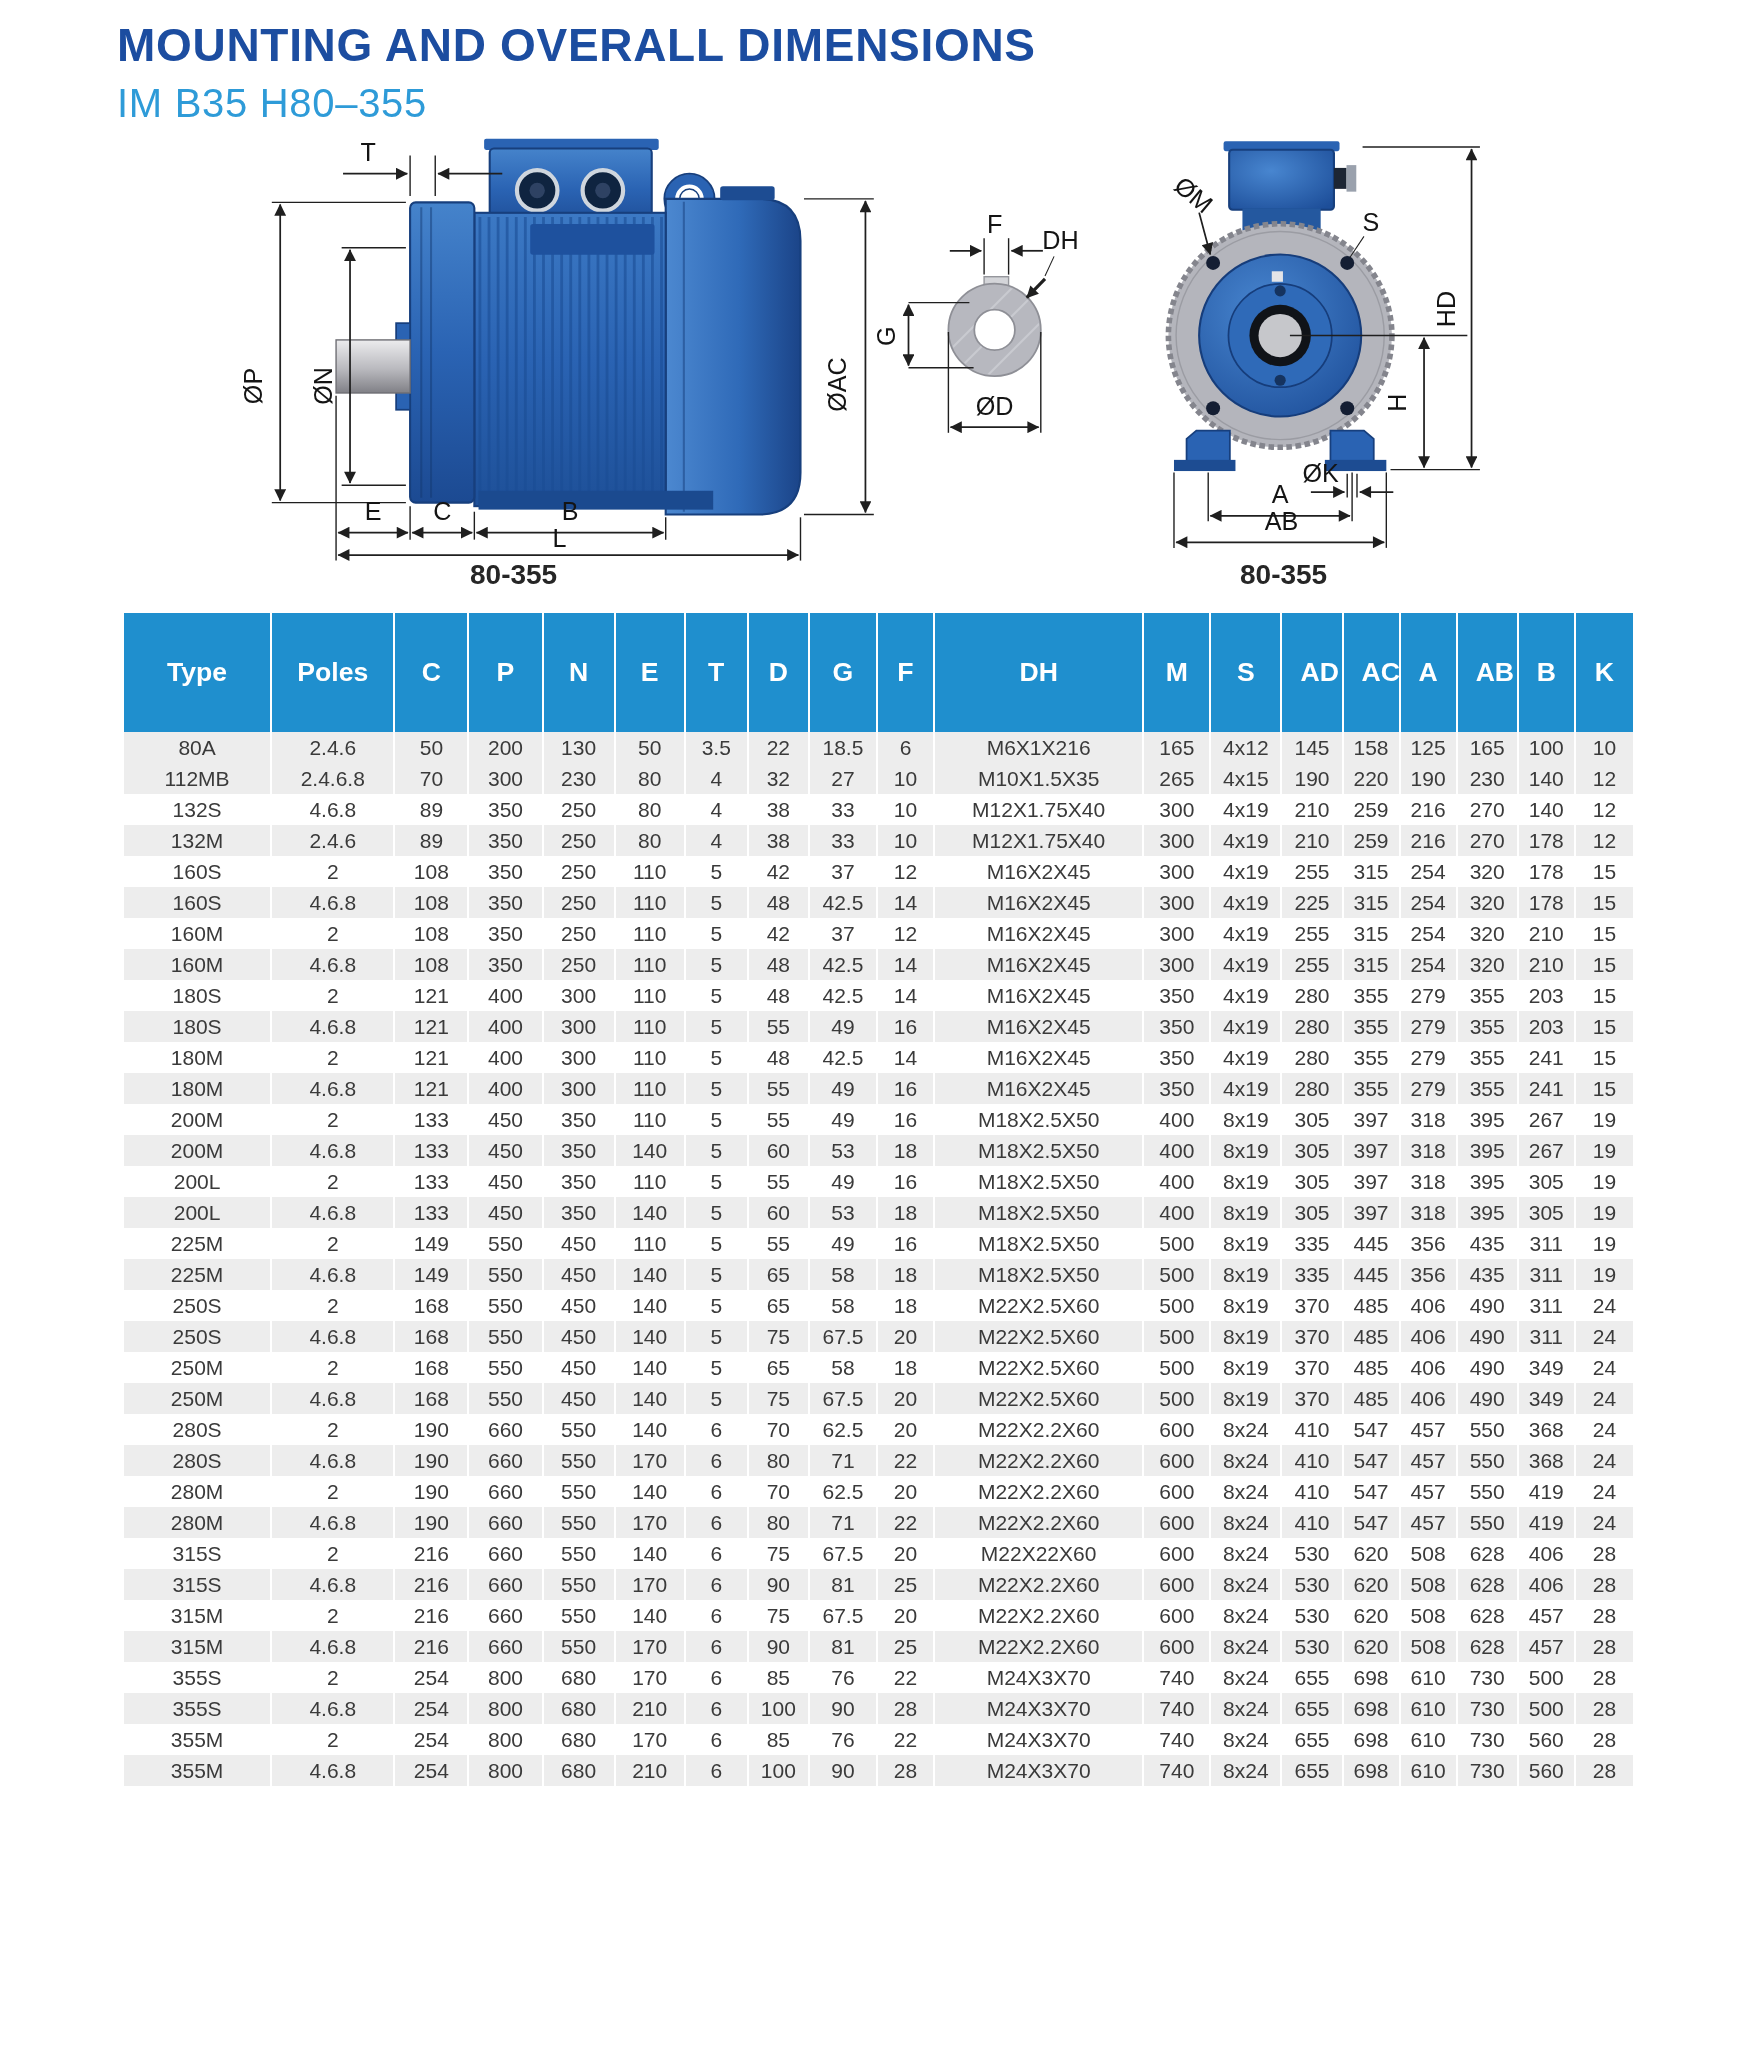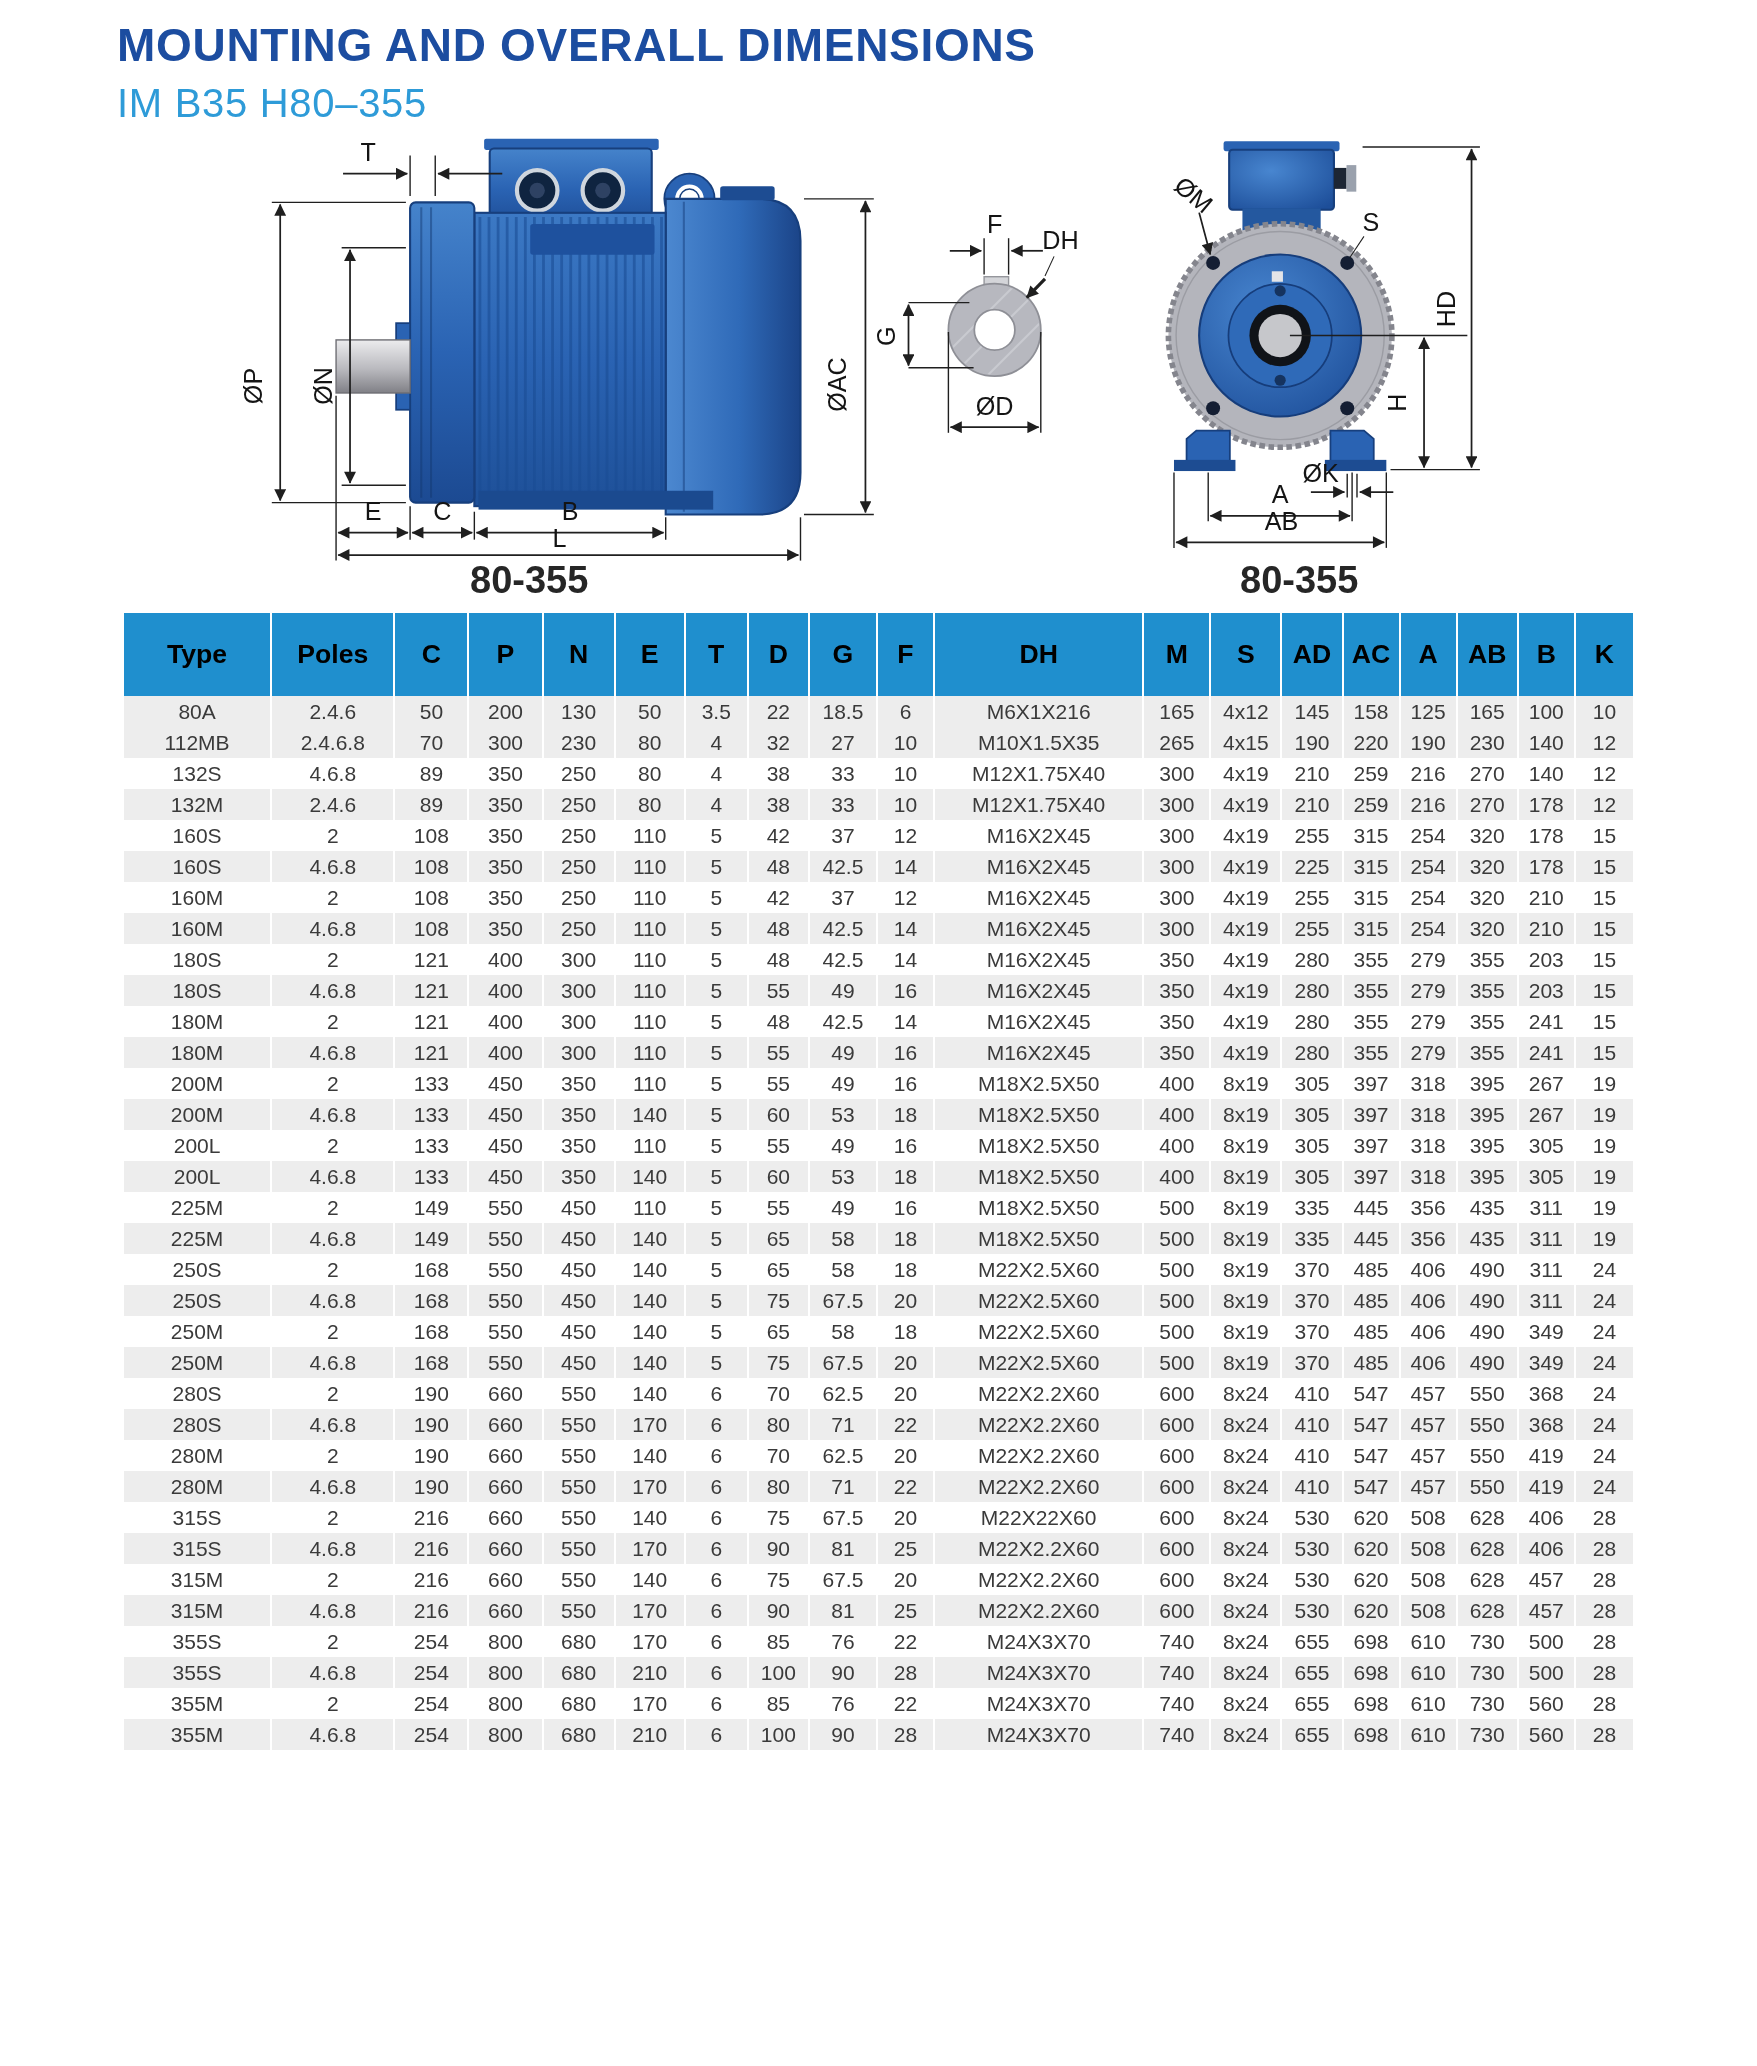--- a/index.html
+++ b/index.html
@@ -2,34 +2,34 @@
 <html style="font-size:11.2px"><head>
 <meta charset="utf-8">
 <style>
   html,body{margin:0;padding:0;background:#fff;}
   #page{position:relative;width:1757px;height:2066px;background:#ffffff;
         font-family:"Liberation Sans",sans-serif;overflow:hidden;}
   .title{position:absolute;left:117px;top:18px;margin:0;font-size:46px;font-weight:bold;
          color:#1c4da0;letter-spacing:0.7px;white-space:nowrap;text-align:center;}
   .subtitle{position:absolute;left:117px;top:81px;margin:0;font-size:40px;font-weight:normal;
          color:#2e9bd8;letter-spacing:0.7px;white-space:nowrap;}
-  .caption{position:absolute;font-size:38px;font-weight:bold;color:#262626;white-space:nowrap;}
+  .caption{position:absolute;font-size:28px;font-weight:bold;color:#262626;white-space:nowrap;}
   #cap-left{left:470px;top:559px;}
   #cap-right{left:1240px;top:559px;}
   svg.drawing{position:absolute;}
   #svg-side{left:231px;top:129px;}
   #svg-shaft{left:877px;top:199px;}
   #svg-front{left:1153px;top:126px;}
   svg text{font-family:"Liberation Sans",sans-serif;}
   .dim{font-size:36px;fill:#141414;}
   .dln{stroke:#1f1f1f;stroke-width:2.5px;fill:none;}
   .ext{stroke:#1f1f1f;stroke-width:2px;fill:none;}
   .tbl{position:absolute;left:124px;top:613px;width:1509px;border-collapse:collapse;table-layout:fixed;}
-  .tbl th{background:#1f8fce;color:#000000;font-size:26.6px;font-weight:bold;height:83px;
-          vertical-align:middle;text-align:center;padding:0;}
+  .tbl th{background:#1f8fce;color:#ffffff;font-size:26.6px;font-weight:bold;height:83px;
+          vertical-align:middle;text-align:center;padding:18px;}
   .tbl td{font-size:21px;color:#3a3a3a;height:31px;text-align:center;padding:0;white-space:nowrap;}
   .tbl th + th, .tbl td + td{border-left:2.8px solid #ffffff;}
   .tbl tr.odd td{background:#ededed;}
 </style>
 </head>
 <body>
 
 <div id="page">
 
   <h1 class="title">MOUNTING AND OVERALL DIMENSIONS</h1>

